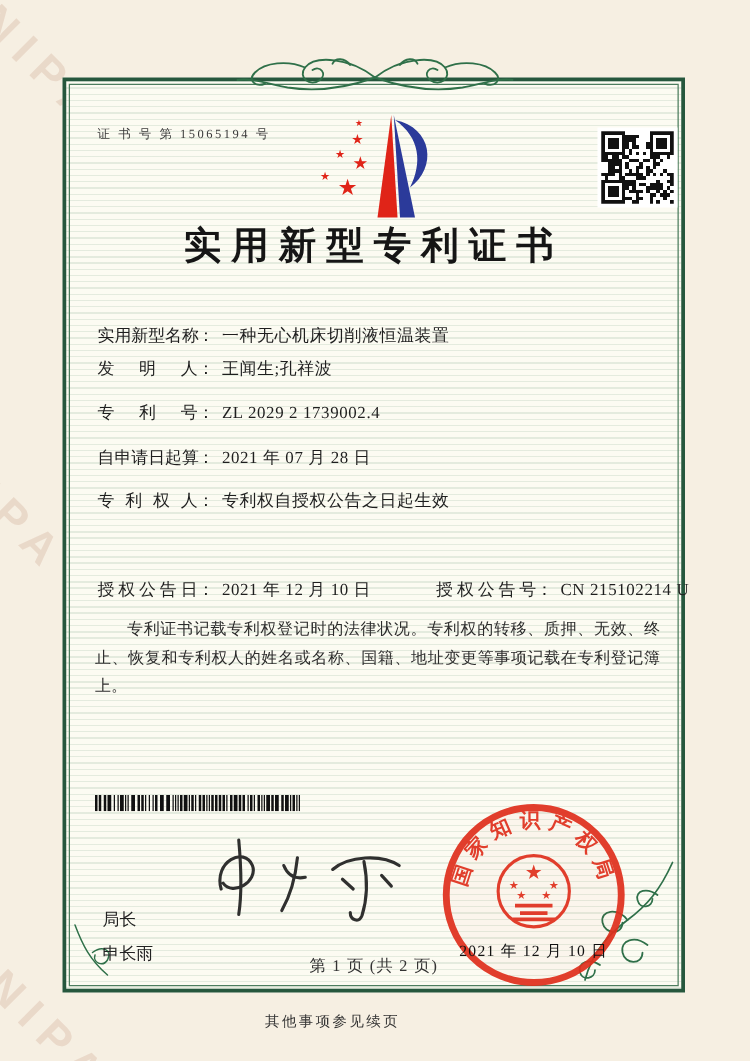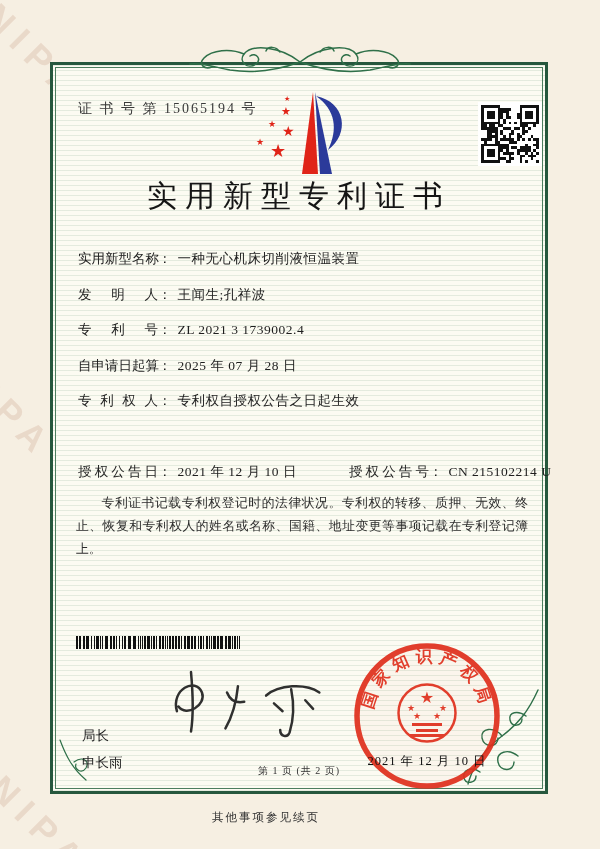--- a/index.html
+++ b/index.html
@@ -23,28 +23,28 @@
     position:absolute;left:50px;top:62px;width:498px;height:732px;z-index:1;
     border:3px solid #26573d;
     background-color:#fcfbf2;
     background-image:repeating-linear-gradient(180deg,rgba(173,198,176,.30) 0 1px,transparent 1px 5px);
     box-sizing:border-box;
   }
   .cert-inner{position:absolute;inset:2px;border:1px solid #4c7d5e;}
   
   .cert-no{
     position:absolute;left:78px;top:100px;z-index:2;
-    font-size:14px;letter-spacing:2px;color:#3a3a3a;
+    font-size:10px;letter-spacing:2px;color:#3a3a3a;
   }
   .logo{position:absolute;left:248px;top:90px;width:104px;height:86px;z-index:2;}
   .logo-star{position:absolute;color:#e02418;line-height:1;font-family:"DejaVu Sans",sans-serif;}
   .qr{position:absolute;left:478px;top:102px;width:64px;height:64px;z-index:2;background:#fff;padding:3px;box-sizing:border-box;}
   .title{
     position:absolute;left:50px;top:176px;width:498px;z-index:2;
-    text-align:center;font-size:30px;font-weight:normal;letter-spacing:8px;color:#151515;
+    text-align:center;font-size:30px;font-weight:bold;letter-spacing:8px;color:#151515;
   }
   
   .frow{position:absolute;left:78px;width:448px;z-index:2;font-size:13.5px;color:#1e1e1e;white-space:nowrap;}
   .flabel{display:inline-block;width:80px;text-align:justify;text-align-last:justify;vertical-align:bottom;}
   .fcolon{display:inline-block;margin-right:6px;}
   .fvalue{letter-spacing:.5px;}
   .auth-gap{display:inline-block;width:52px;}
   
   .paras{position:absolute;left:76px;top:492px;width:452px;z-index:2;
     font-size:12.8px;line-height:1.8;color:#2c2c2c;text-align:justify;}
@@ -52,21 +52,21 @@
   
   .barcode{position:absolute;left:76px;top:636px;z-index:2;}
   .officials{position:absolute;left:82px;top:690px;z-index:2;
     font-family:"Liberation Sans","DejaVu Sans",sans-serif;font-size:13.5px;color:#222;margin-top:37px;}
   .officials div{margin-bottom:9px;}
   .signature{position:absolute;left:155px;top:662px;width:180px;height:82px;z-index:3;}
   .seal{position:absolute;left:352px;top:641px;width:150px;height:150px;z-index:3;opacity:.93;}
   .seal-date{position:absolute;left:348px;top:753px;width:158px;z-index:4;
     text-align:center;font-size:12.5px;letter-spacing:1px;color:#111;}
   .page-info{position:absolute;left:50px;top:764px;width:498px;z-index:2;
-    text-align:center;font-size:10px;color:#333;letter-spacing:1px;}
+    text-align:center;font-size:13px;color:#333;letter-spacing:1px;}
   .cont-note{position:absolute;left:0;top:810px;width:532px;z-index:2;
     text-align:center;font-size:11.5px;color:#333;letter-spacing:2px;}
   
   .orn-top{position:absolute;left:160px;top:40px;width:280px;height:46px;z-index:3;}
   .orn-br{position:absolute;left:452px;top:686px;width:90px;height:104px;z-index:2;}
   .orn-bl{position:absolute;left:56px;top:736px;width:42px;height:52px;z-index:2;}
 </style>
 </head>
 <body>
 
@@ -362,31 +362,31 @@
       <rect x="6" y="20" width="1" height="1" fill="#111"></rect>
       <rect x="9" y="20" width="1" height="1" fill="#111"></rect>
       <rect x="10" y="20" width="1" height="1" fill="#111"></rect>
       <rect x="14" y="20" width="1" height="1" fill="#111"></rect>
       <rect x="16" y="20" width="1" height="1" fill="#111"></rect>
       <rect x="20" y="20" width="1" height="1" fill="#111"></rect>
     </svg>
 
   <div class="title">实用新型专利证书</div>
 
-  <div class="frow" style="top:250px">
+  <div class="frow" style="top:260px">
     <span class="flabel">实用新型名称</span><span class="fcolon">：</span><span class="fvalue">一种无心机床切削液恒温装置</span>
   </div>
   <div class="frow" style="top:286px">
     <span class="flabel">发明人</span><span class="fcolon">：</span><span class="fvalue">王闻生;孔祥波</span>
   </div>
   <div class="frow" style="top:321px">
-    <span class="flabel">专利号</span><span class="fcolon">：</span><span class="fvalue">ZL 2021 3 1739002.4</span>
+    <span class="flabel">专利号</span><span class="fcolon">：</span><span class="fvalue">ZL 2029 2 1739002.4</span>
   </div>
   <div class="frow" style="top:357px">
-    <span class="flabel">自申请日起算</span><span class="fcolon">：</span><span class="fvalue">2025 年 07 月 28 日</span>
+    <span class="flabel">自申请日起算</span><span class="fcolon">：</span><span class="fvalue">2021 年 07 月 28 日</span>
   </div>
   <div class="frow" style="top:392px">
     <span class="flabel">专利权人</span><span class="fcolon">：</span><span class="fvalue">专利权自授权公告之日起生效</span>
   </div>
   <div class="frow" style="top:463px">
     <span class="flabel">授权公告日</span><span class="fcolon">：</span><span class="fvalue">2021 年 12 月 10 日</span><span class="auth-gap"></span><span class="flabel">授权公告号</span><span class="fcolon">：</span><span class="fvalue">CN 215102214 U</span>
   </div>
 
   <div class="paras">
     <p>专利证书记载专利权登记时的法律状况。专利权的转移、质押、无效、终止、恢复和专利权人的姓名或名称、国籍、地址变更等事项记载在专利登记簿上。</p>

